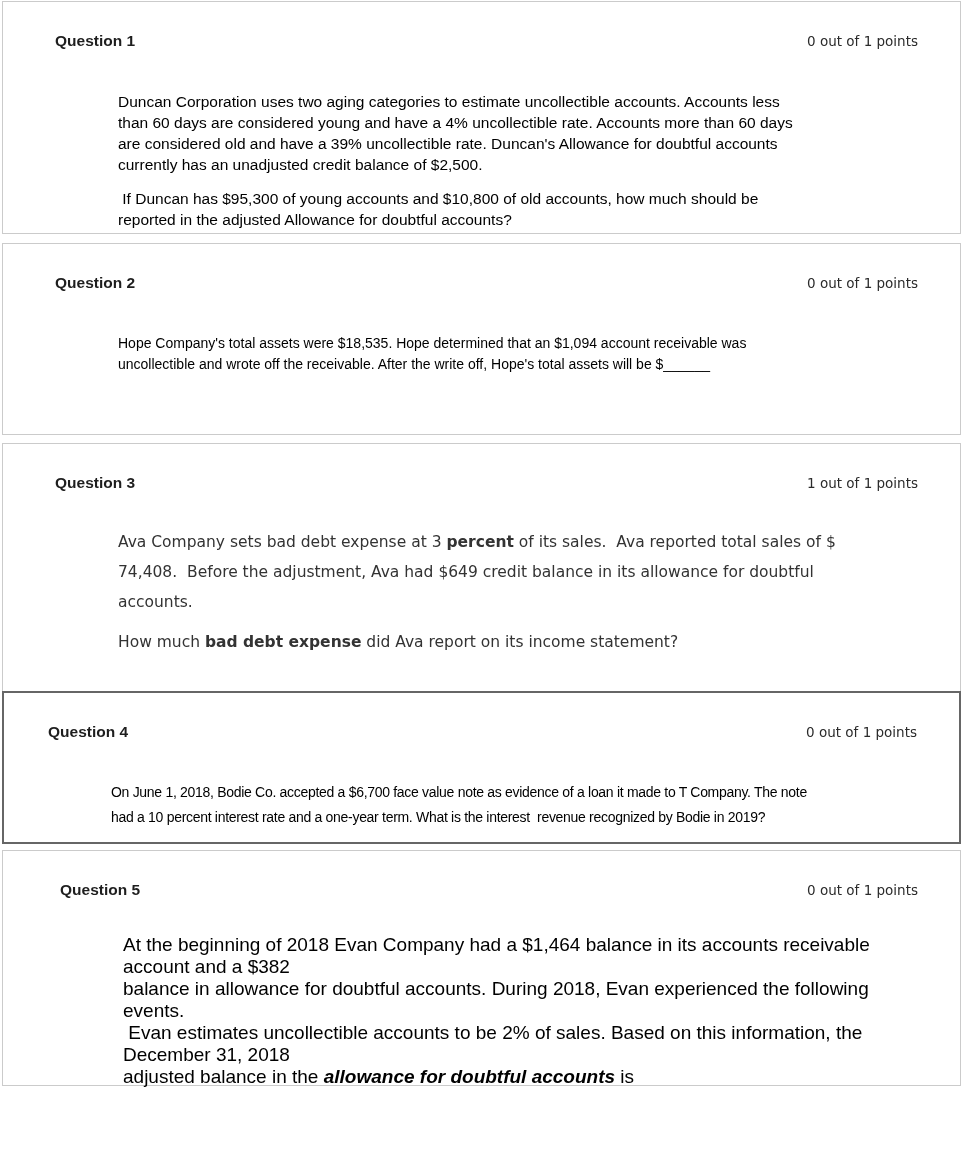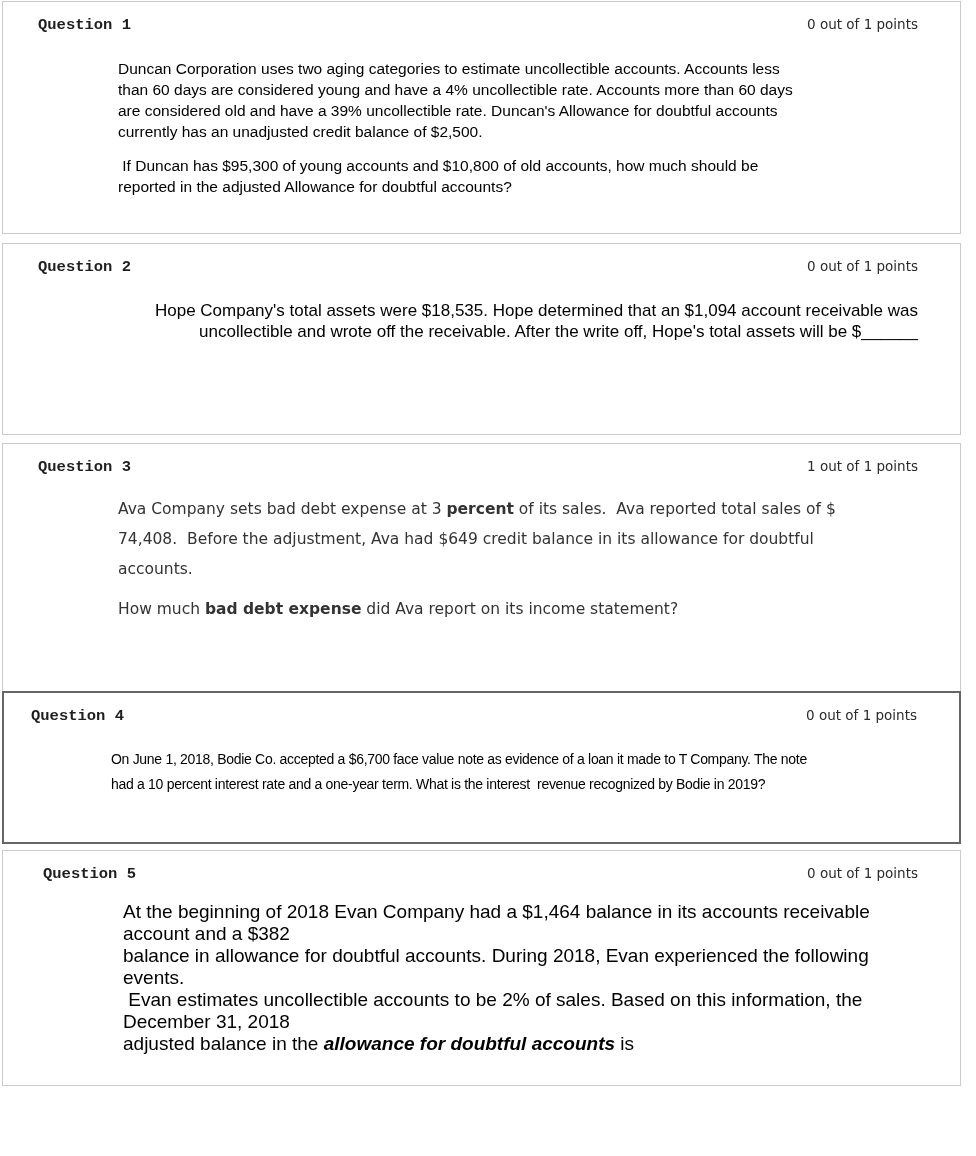--- a/index.html
+++ b/index.html
@@ -12,26 +12,26 @@
   }
   .qbox.highlight{border:2px solid #666666;padding-left:27px;}
 
   #q1{top:1px;height:233px;}
   #q2{top:243px;height:192px;}
   #q3{top:443px;height:283px;}
   #q4{top:691px;height:153px;}
   #q5{top:850px;height:236px;padding-left:40px;}
 
   .qheader{display:flex;justify-content:space-between;align-items:baseline;}
-  .qtitle{margin:0;font-family:Liberation Mono, monospace;font-weight:bold;font-size:15.5px;line-height:22px;color:#1e1e1e;}
+  .qtitle{margin:17px;font-family:Liberation Sans, sans-serif;font-weight:bold;font-size:15.5px;line-height:22px;color:#1e1e1e;}
   .qpoints{font-family:"DejaVu Sans",sans-serif;font-size:13.5px;line-height:22px;color:#2b2b2b;}
 
   .qbody{margin-left:80px;margin-right:0;color:#000;}
   .body-q1{margin-top:22px;font-size:15.5px;line-height:21px;}
-  .body-q2{margin-top:22px;font-size:17px;line-height:21px;text-align:right;}
+  .body-q2{margin-top:22px;font-size:14px;line-height:21px;}
   .body-q3{margin-top:16px;font-family:"DejaVu Sans",sans-serif;font-size:15.5px;line-height:30px;color:#333333;}
   .body-q4{margin-top:20px;font-size:14px;line-height:25px;letter-spacing:-0.3px;}
   .body-q5{margin-top:16px;font-size:19px;line-height:22px;}
 
   .qpar{margin:0;white-space:pre-line;}
   .qpar + .qpar{margin-top:13px;}
   .body-q3 .qpar + .qpar{margin-top:10px;}
 
   .qlist{margin-top:18px;margin-left:44px;}
   .qlist .qpar + .qpar{margin-top:0;}

